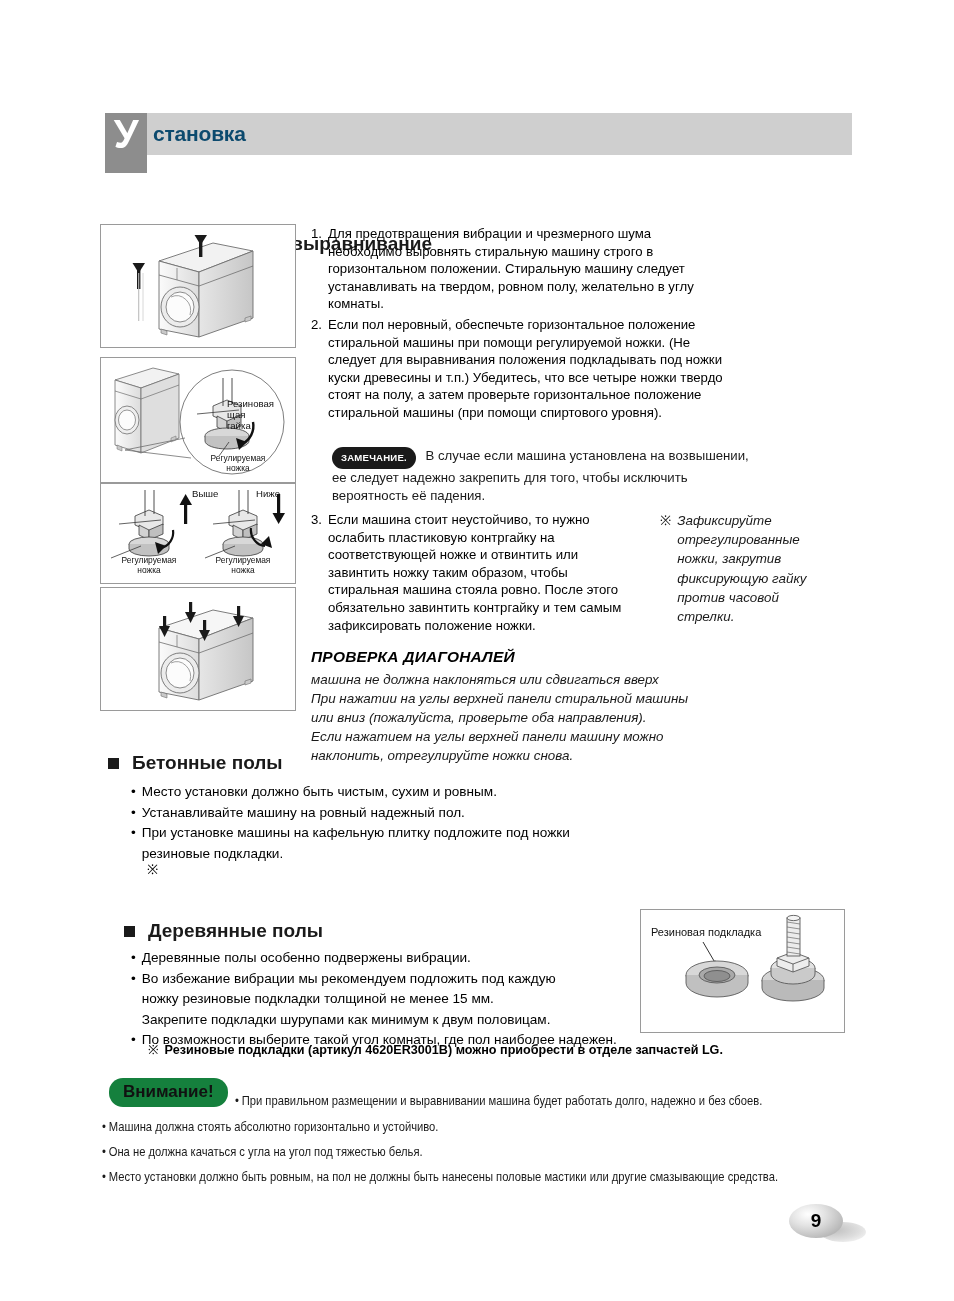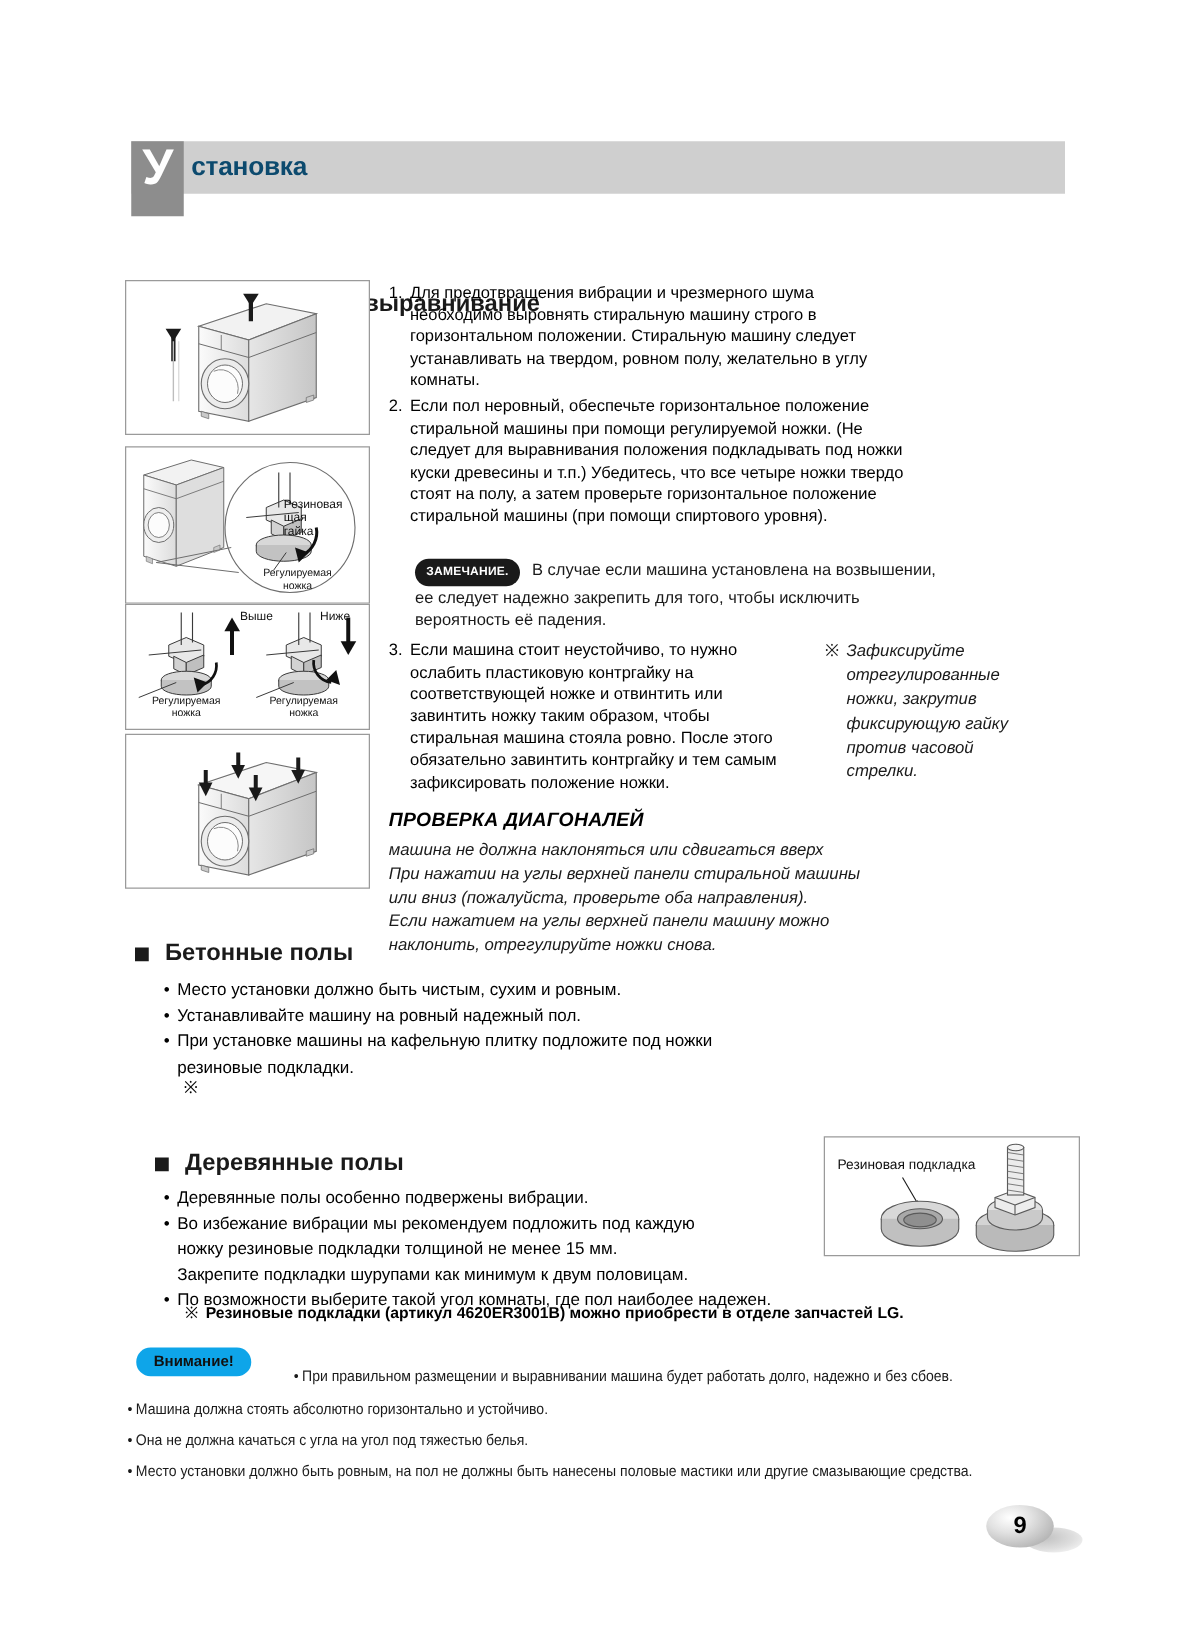--- a/index.html
+++ b/index.html
@@ -146,23 +146,23 @@
     font-size: 12.6px;
     line-height: 17px;
     font-weight: bold;
     display: flex;
     gap: 6px;
   }
 
   
   .warn-pill {
     position: absolute;
-    background: #0ea5e9;
+    background: #15803d;
     border-radius: 14px;
-    font-size: 12px;
+    font-size: 17px;
     font-weight: bold;
     padding: 4px 14px 5px 14px;
     color: #111111;
     white-space: nowrap;
   }
   .warn-line {
     position: absolute;
     font-size: 12.2px;
     line-height: 16px;
     color: #1a1a1a;
@@ -503,21 +503,21 @@
     <span class="dot">•</span>
     <span>По возможности выберите такой угол комнаты, где пол наиболее надежен.</span>
   </div>
 </div>
 
 <div class="star-plain" style="left:148px; top:1042px; width:720px;">
   <span style="font-weight:normal;">※</span>
   <span>Резиновые подкладки (артикул 4620ER3001B) можно приобрести в отделе запчастей LG.</span>
 </div>
 
-<div class="illus-box" style="left:659px; top:909px; width:205px; height:96px;">
+<div class="illus-box" style="left:640px; top:909px; width:205px; height:124px;">
   <svg width="205" height="104" viewBox="0 0 205 104">
 
     <line x1="62" y1="32" x2="76" y2="56" stroke="#1a1a1a" stroke-width="0.9"></line>
     <polygon points="74,50 79,60 71,58" fill="#1a1a1a"></polygon>
 
     <g stroke="#5a5a5a" stroke-width="0.9">
       <ellipse cx="76" cy="65" rx="31" ry="14" fill="#d8d8d8"></ellipse>
       <path d="M 45 65 L 45 73 A 31 14 0 0 0 107 73 L 107 65" fill="#c0c0c0"></path>
       <ellipse cx="76" cy="65" rx="18" ry="8" fill="#a9a9a9"></ellipse>
       <ellipse cx="76" cy="66" rx="13" ry="5.5" fill="#8f8f8f"></ellipse>

